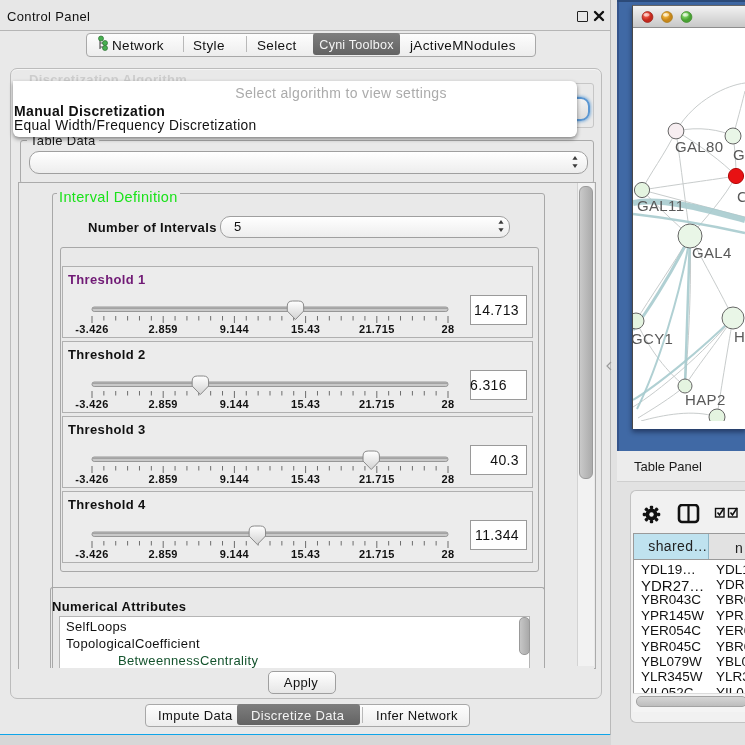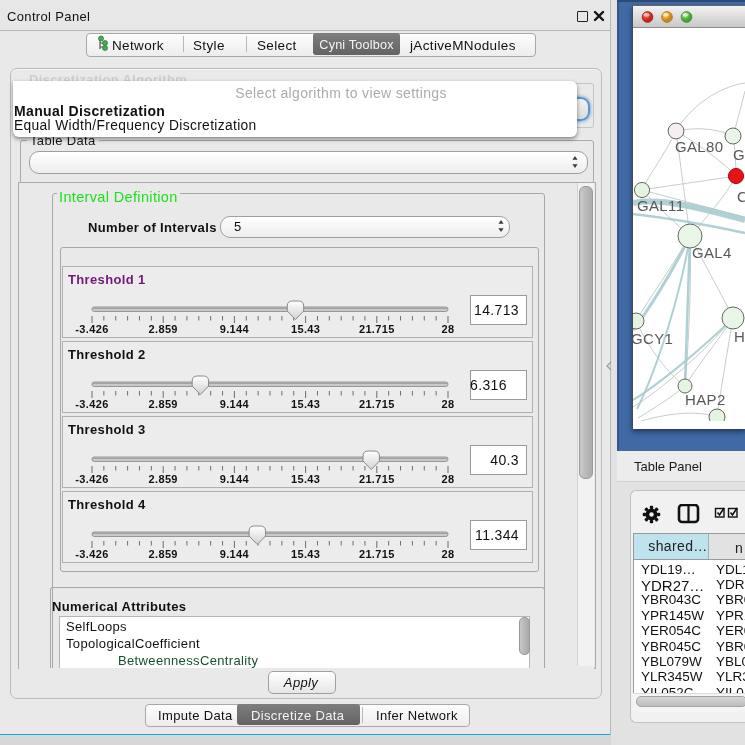--- a/index.html
+++ b/index.html
@@ -285,21 +285,21 @@
   <div class="abs" style="left:52px;top:599px;font-size:13px;font-weight:bold;color:#111;">Numerical Attributes</div>
   <div class="abs" style="left:59px;top:616px;width:469px;height:51px;background:#ffffff;border:1px solid #b5b5b5;"></div>
   <div class="abs" style="left:66px;top:619px;font-size:13px;color:#111;">SelfLoops</div>
   <div class="abs" style="left:66px;top:636px;font-size:13px;color:#111;">TopologicalCoefficient</div>
   <div class="abs" style="left:76px;top:653px;font-size:13px;color:#14532d;margin-left:42px;">BetweennessCentrality</div>
   <div class="abs" style="left:519px;top:617px;width:9px;height:36px;background:linear-gradient(90deg,#c6c6c6,#a9a9a9);border:1px solid #999;border-radius:5px;"></div>
 
   <div class="abs" style="left:19px;top:668px;width:575px;height:28px;background:#e9e9e9;"></div>
 
   <div class="abs" style="left:268px;top:671px;width:66px;height:21px;background:linear-gradient(#ffffff,#e6e6e6);border:1px solid #9f9f9f;border-radius:5px;"></div>
-  <div class="abs" style="left:268px;top:675px;width:66px;text-align:center;font-size:13px;color:#111;font-style:italic;">Apply</div>
+  <div class="abs" style="left:268px;top:675px;width:66px;text-align:center;font-size:13px;color:#111;">Apply</div>
 
   <div class="abs" style="left:145px;top:704px;width:323px;height:21px;background:linear-gradient(#fdfdfd,#ededed);border:1px solid #a8a8a8;border-radius:4px;"></div>
   <div class="abs" style="left:237px;top:704px;width:123px;height:21px;background:linear-gradient(#7e7e7e,#636363);border-radius:3px;"></div>
   <div class="abs" style="left:362px;top:707px;width:1px;height:16px;background:#b9b9b9;"></div>
   <div class="abs" style="left:158px;top:708px;font-size:13px;color:#111;">Impute Data</div>
   <div class="abs" style="left:251px;top:708px;font-size:13px;color:#f4f4f4;">Discretize Data</div>
   <div class="abs" style="left:376px;top:708px;font-size:13px;color:#111;">Infer Network</div>
 </div>
 
 <div class="abs" style="left:0;top:735px;width:617px;height:10px;background:#d7d7d7;"></div>

